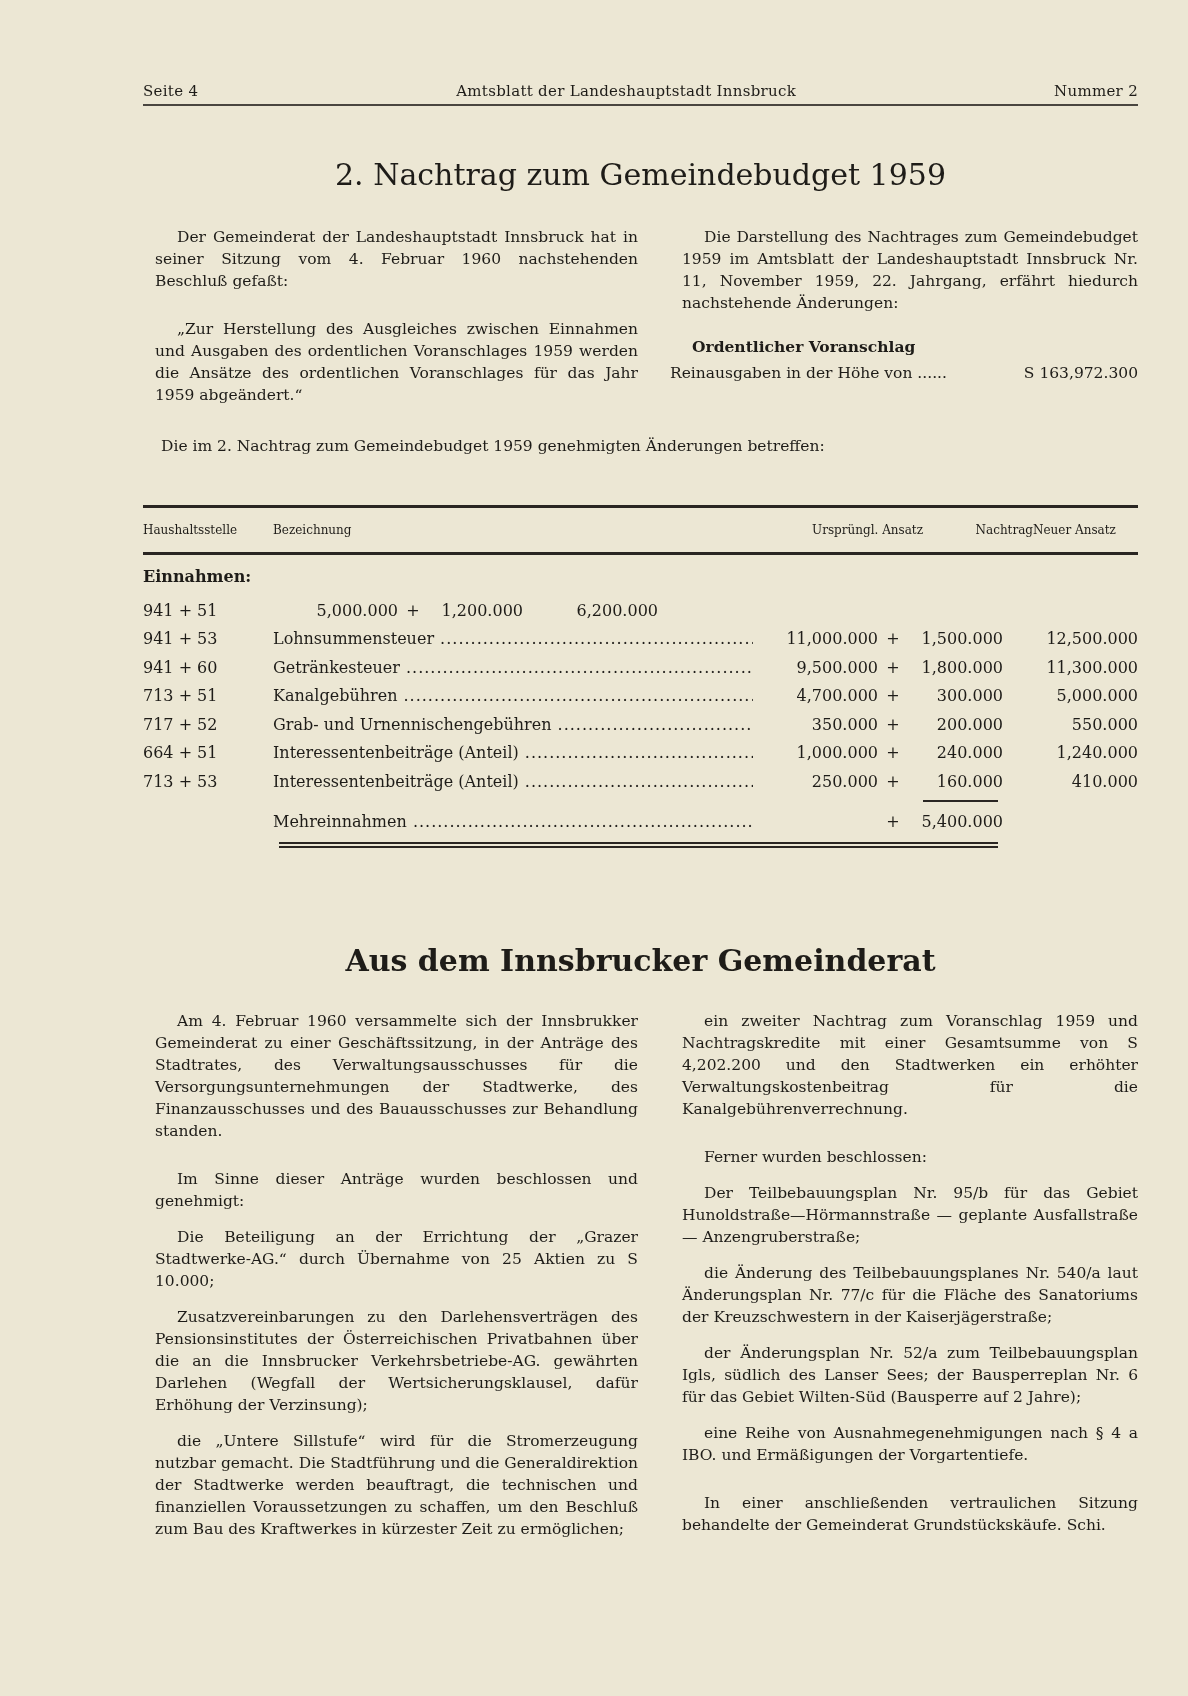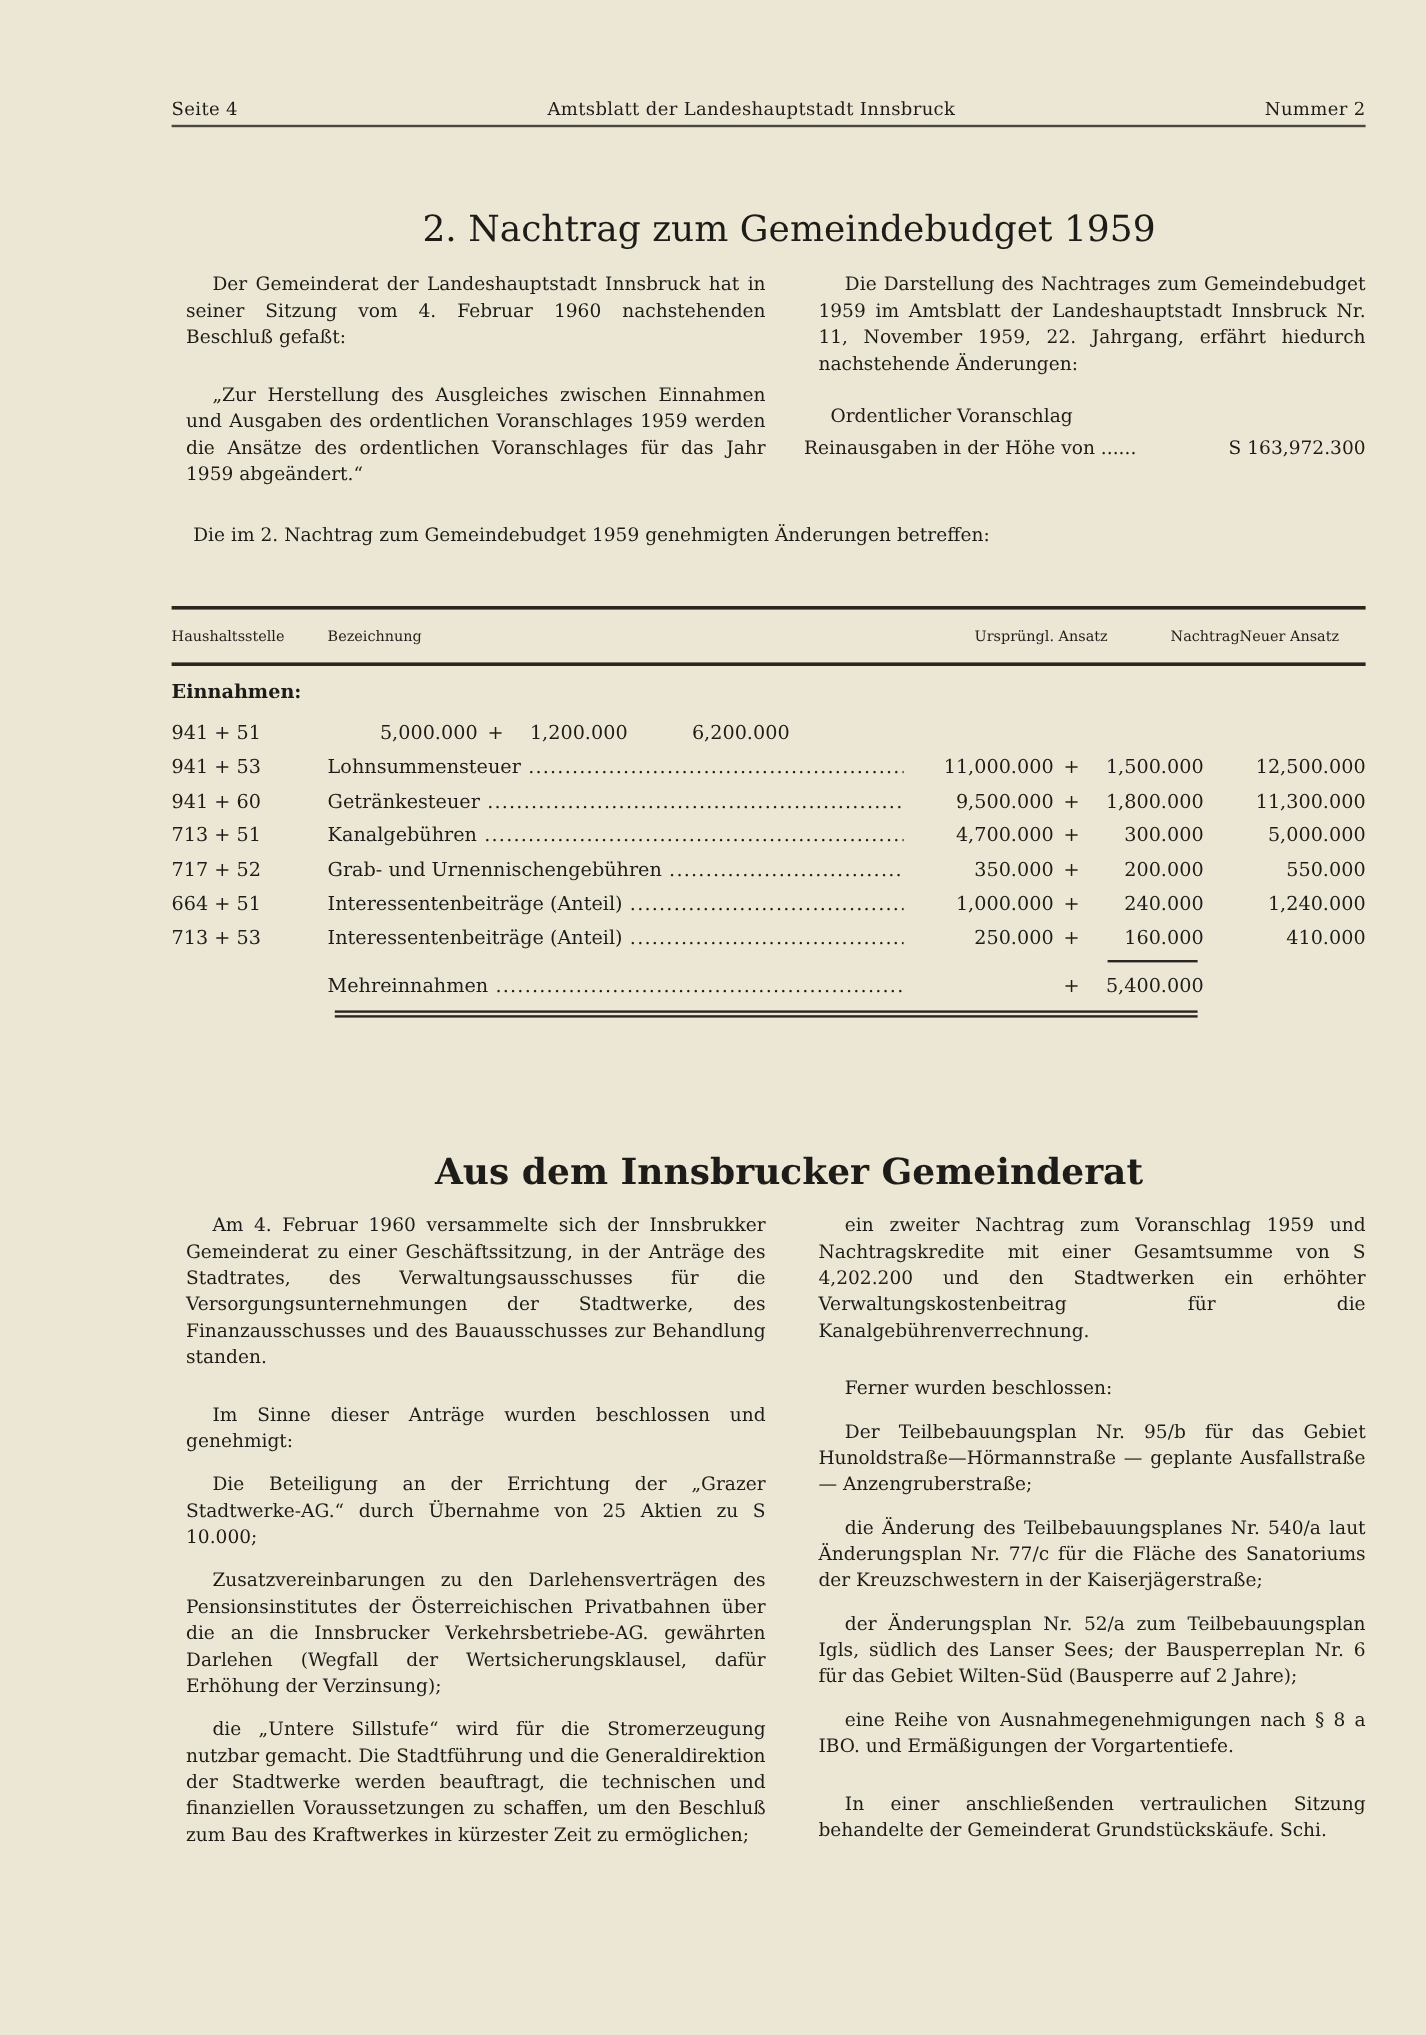--- a/index.html
+++ b/index.html
@@ -11,28 +11,28 @@
     position: relative;
     overflow: hidden;
   }
   .page { position: absolute; left: 143px; top: 0; width: 995px; }
   .running-head {
     position: absolute; top: 82px; left: 0; width: 995px;
     display: flex; justify-content: space-between; align-items: baseline;
     font-size: 15px; letter-spacing: 0.3px;
   }
   .running-rule { position: absolute; top: 104px; left: 0; width: 995px; height: 2px; background: #4a4640; }
-  h1, h2 { margin: 17px; font-weight: normal; text-align: center; position: absolute; left: 0; width: 995px; }
+  h1, h2 { margin: 0; font-weight: normal; text-align: center; position: absolute; left: 0; width: 995px; }
   h1.title1 { top: 157px; font-size: 30px; }
   h2.title2 { top: 943px; font-size: 30px; font-weight: bold; }
   .col { position: absolute; font-size: 15.5px; line-height: 22px; text-align: justify; }
   .col p { margin: 0 0 14px 12px; text-indent: 22px; }
   .col-left1 { top: 226px; left: 0; width: 495px; }
   .col-right1 { top: 226px; left: 527px; width: 468px; }
-  .subhead { font-weight: normal; margin: 22px 0 4px 22px; font-size: 15.5px; }
+  .subhead { font-weight: bold; margin: 22px 0 4px 22px; font-size: 15.5px; }
   .amount-row { display: flex; justify-content: space-between; }
   .amount-row .lbl { flex: 1; overflow: hidden; white-space: nowrap; }
   .amount-row .val { white-space: nowrap; padding-left: 6px; }
   .intro-line { position: absolute; top: 437px; left: 18px; font-size: 15.5px; }
   .tbl { position: absolute; top: 505px; left: 0; width: 995px; }
   .rule-thick { height: 3px; background: #2a2622; }
   .thead { display: flex; height: 44px; align-items: center; font-size: 12px; }
   .th-hs { width: 130px; } .th-bez { flex: 1; } .th-u { width: 130px; text-align: right; }
   .th-n { width: 110px; text-align: right; } .th-new { width: 105px; text-align: left; }
   .section-label { font-weight: bold; font-size: 16px; margin: 12px 0 10px 0; }
@@ -173,18 +173,18 @@
     <p>die „Untere Sillstufe“ wird für die Stromerzeugung nutzbar gemacht. Die Stadtführung und die Generaldirektion der Stadtwerke werden beauftragt, die technischen und finanziellen Voraussetzungen zu schaffen, um den Beschluß zum Bau des Kraftwerkes in kürzester Zeit zu ermöglichen;</p>
   </div>
 
   <div class="col col-right2">
     <p>ein zweiter Nachtrag zum Voranschlag 1959 und Nachtragskredite mit einer Gesamtsumme von S 4,202.200 und den Stadtwerken ein erhöhter Verwaltungskostenbeitrag für die Kanalgebührenverrechnung.</p>
     <div class="gap"></div>
     <p>Ferner wurden beschlossen:</p>
     <p>Der Teilbebauungsplan Nr. 95/b für das Gebiet Hunoldstraße—Hörmannstraße — geplante Ausfallstraße — Anzengruberstraße;</p>
     <p>die Änderung des Teilbebauungsplanes Nr. 540/a laut Änderungsplan Nr. 77/c für die Fläche des Sanatoriums der Kreuzschwestern in der Kaiserjägerstraße;</p>
     <p>der Änderungsplan Nr. 52/a zum Teilbebauungsplan Igls, südlich des Lanser Sees; der Bausperreplan Nr. 6 für das Gebiet Wilten-Süd (Bausperre auf 2 Jahre);</p>
-    <p>eine Reihe von Ausnahmegenehmigungen nach § 8 a IBO. und Ermäßigungen der Vorgartentiefe.</p>
+    <p>eine Reihe von Ausnahmegenehmigungen nach § 4 a IBO. und Ermäßigungen der Vorgartentiefe.</p>
     <div class="gap"></div>
     <p>In einer anschließenden vertraulichen Sitzung behandelte der Gemeinderat Grundstückskäufe.      Schi.</p>
   </div>
 
 </div>
 
 </body></html>

